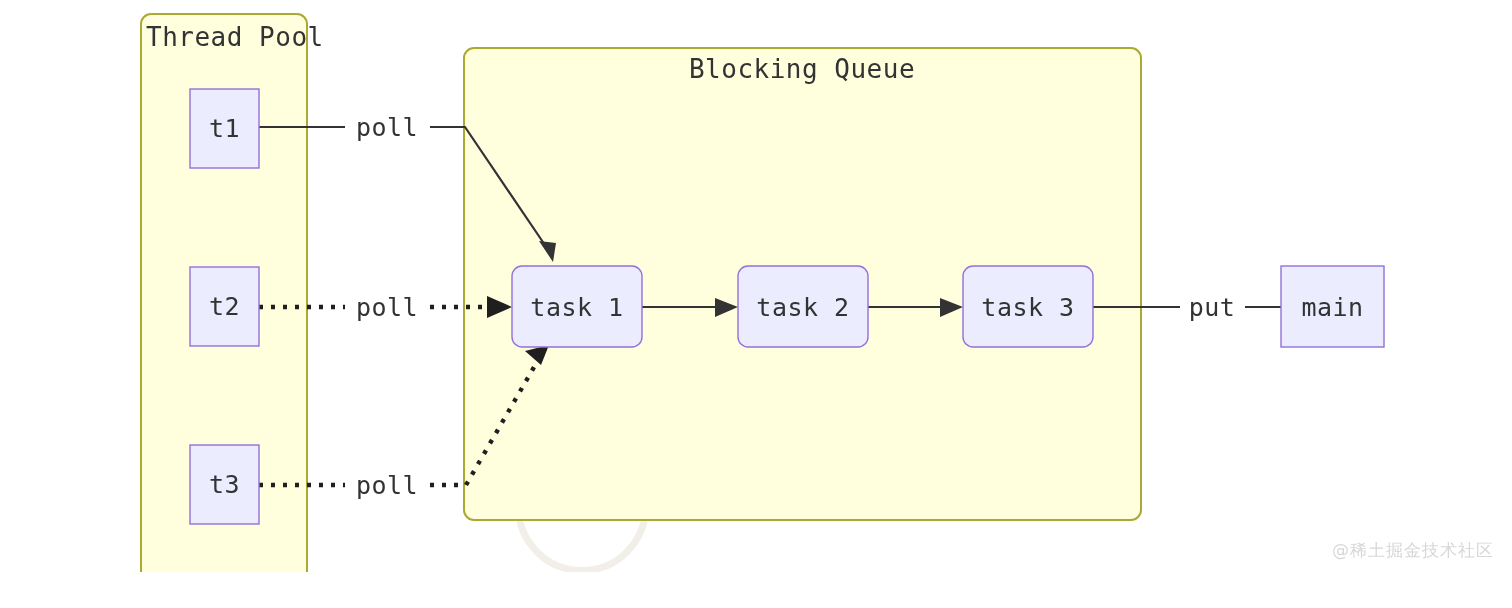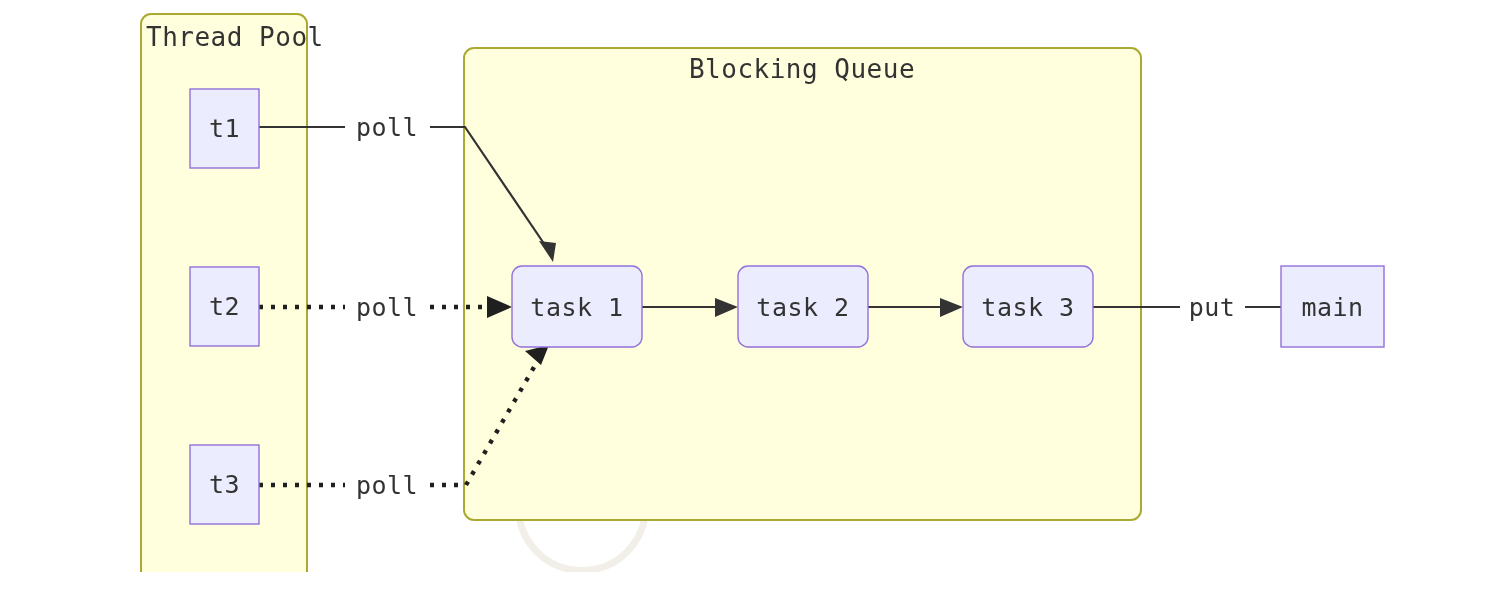--- a/index.html
+++ b/index.html
@@ -213,14 +213,15 @@
       <text class="node-label" x="1028" y="307">task 3</text>
     </g>
 
     <g>
       <rect class="thread-box" x="1281" y="266" width="103" height="81" rx="0" ry="0"></rect>
       <text class="node-label" x="1332.5" y="307">main</text>
     </g>
 
   </svg>
 
+  <div class="wm-corner">@稀土掘金技术社区</div>
 
 </div>
 
 </body></html>

